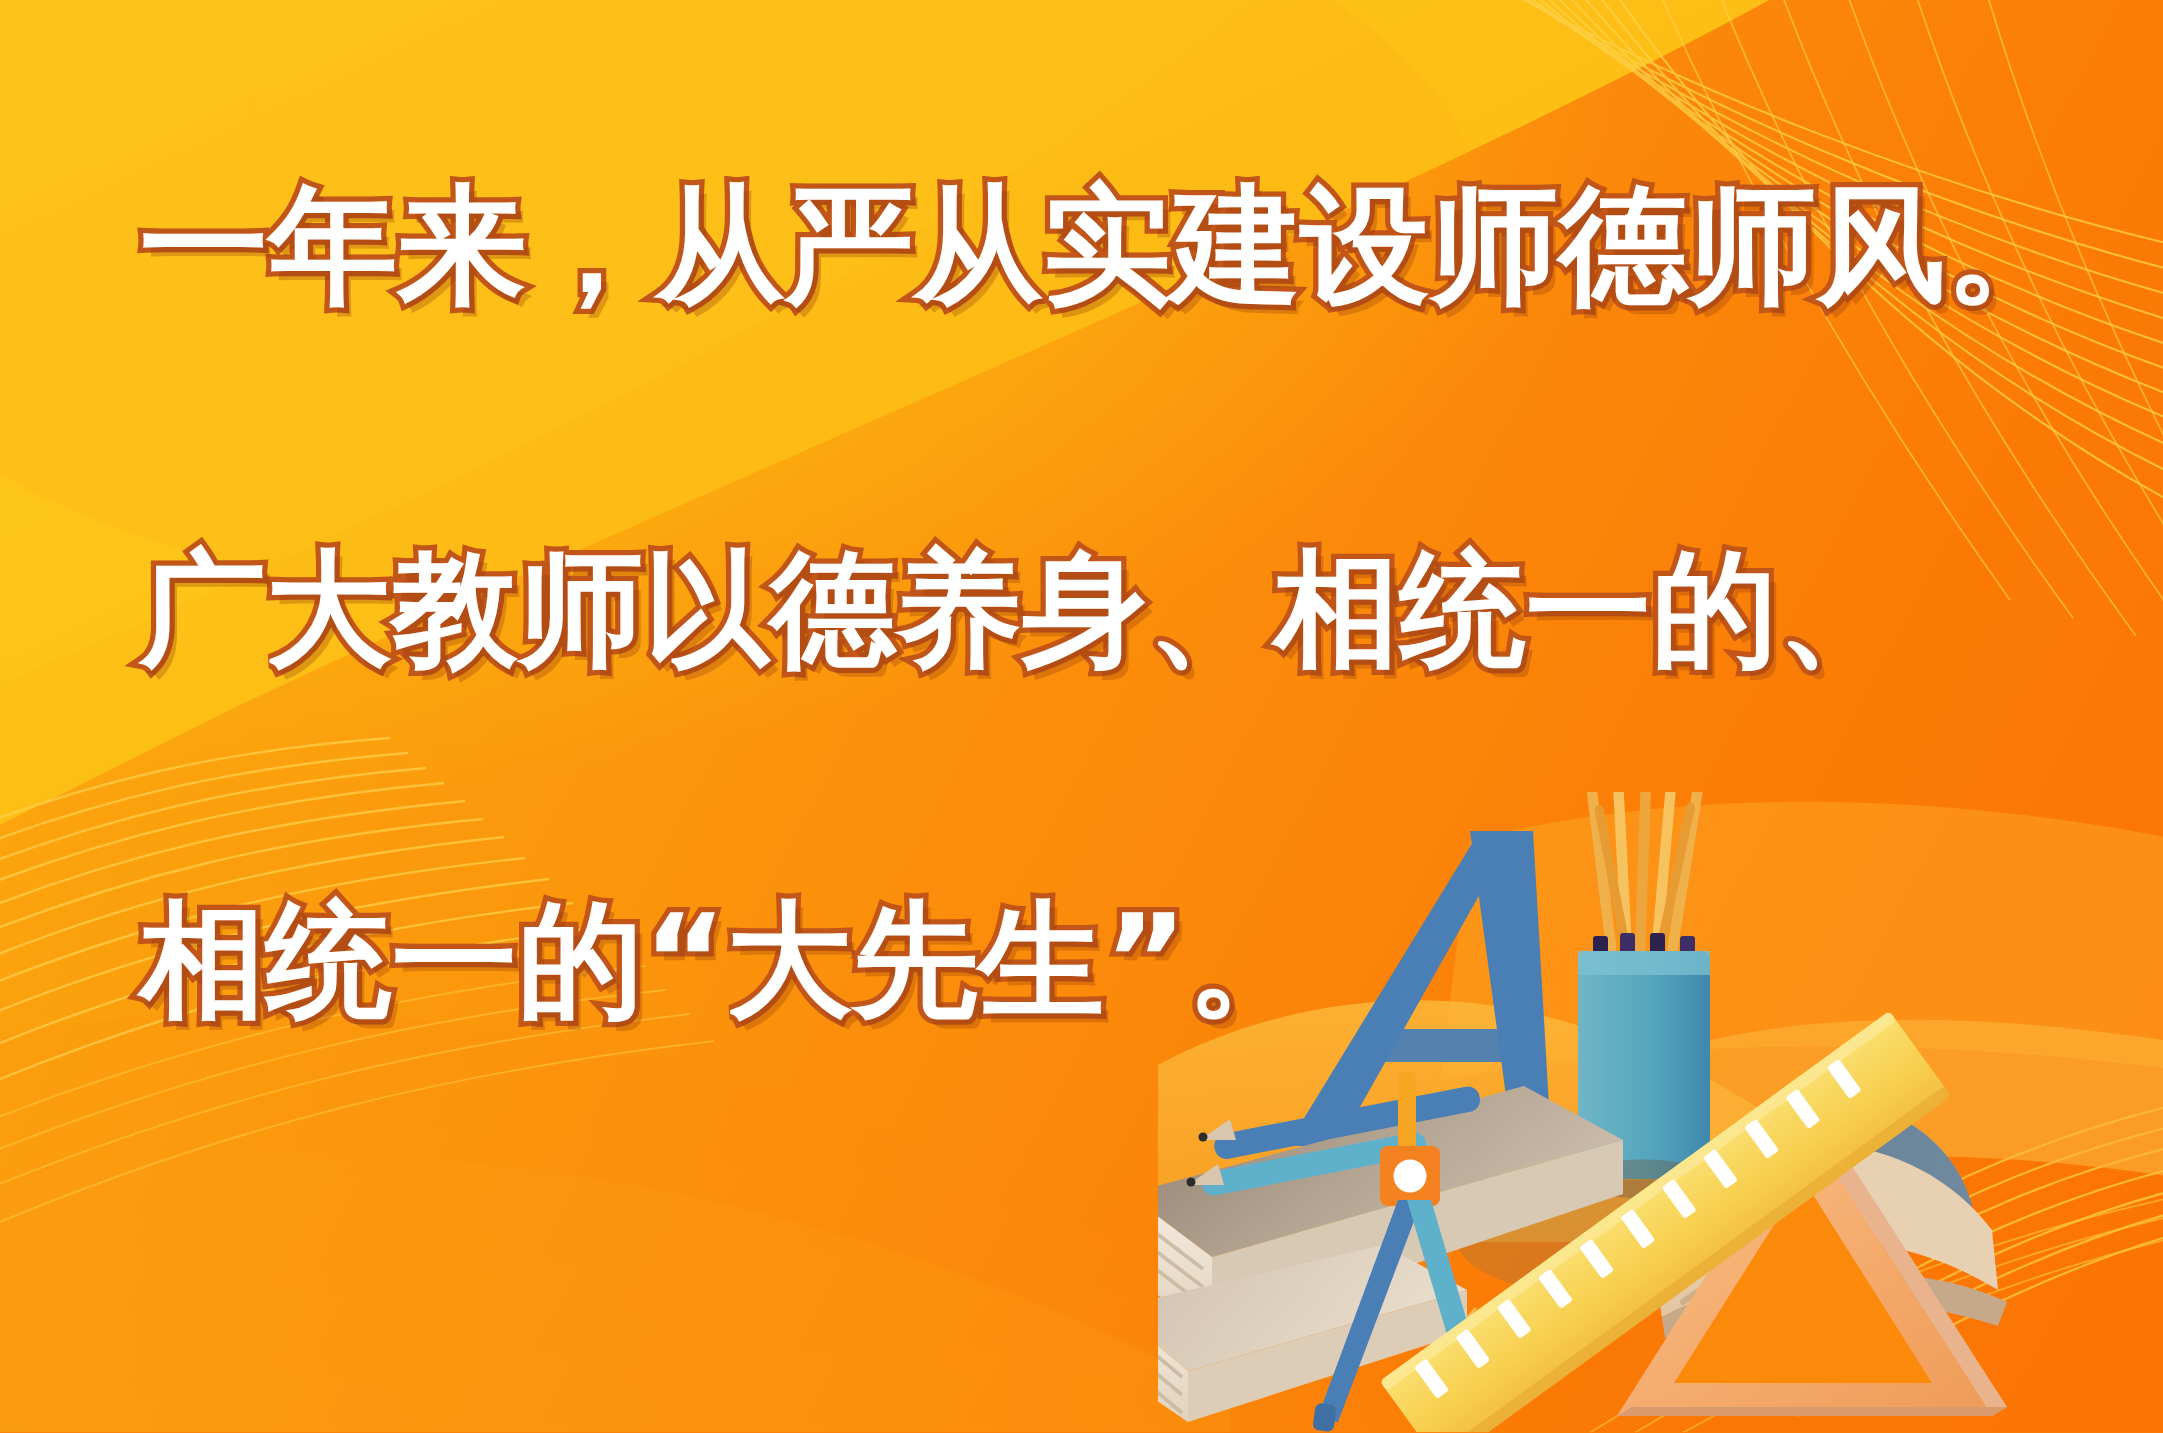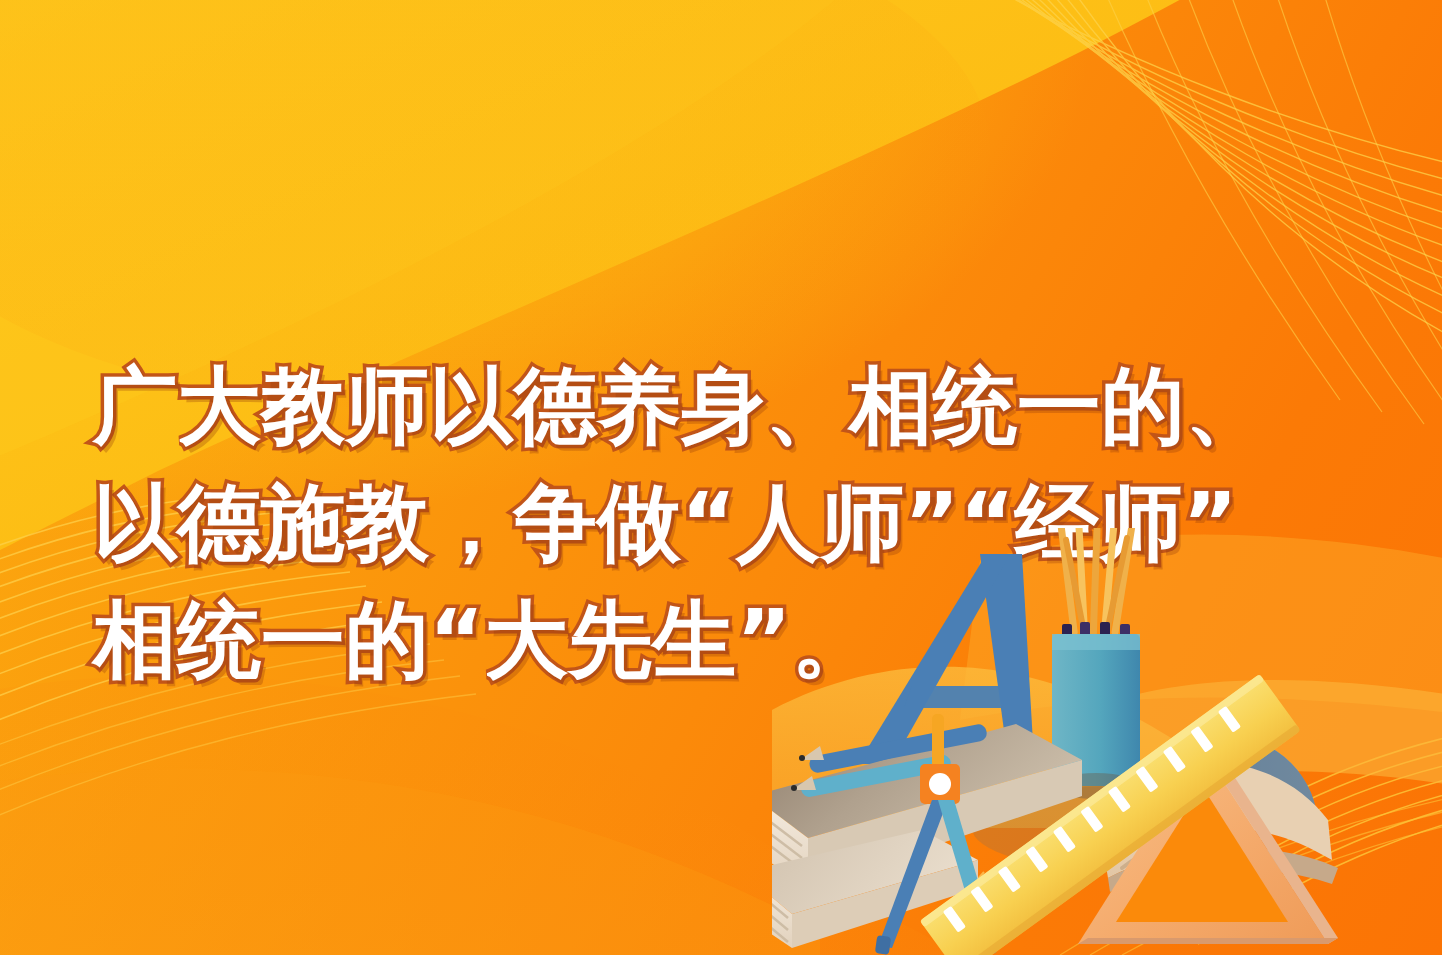--- a/index.html
+++ b/index.html
@@ -152,23 +152,23 @@
           <line x1="952" y1="890" x2="966" y2="874"></line>
           <line x1="970" y1="888" x2="984" y2="872"></line>
           <line x1="988" y1="886" x2="1002" y2="870"></line>
           <line x1="1006" y1="884" x2="1020" y2="868"></line>
         </g>
       </g>
     </svg>
   </div>
 
   <div class="text-wrap">
+    <div class="headline">一年来，从严从实建设师德师风。</div>
 
     <div class="body-line bl1">广大教师以德养身、相统一的、</div>
-    <div class="body-line bl2">以德施教，争做“人师”“经师”</div>
     <div class="body-line bl3">相统一的“大先生”。</div>
   </div>
 
   <div id="illustration">
     <svg viewBox="0 0 670 427" preserveAspectRatio="none">
       <defs>
         <linearGradient id="gBookCover" x1="0" y1="0" x2="1" y2="0.4">
           <stop offset="0%" stop-color="#8e7d6b"></stop>
           <stop offset="50%" stop-color="#b0a18e"></stop>
           <stop offset="100%" stop-color="#cbbda9"></stop>

